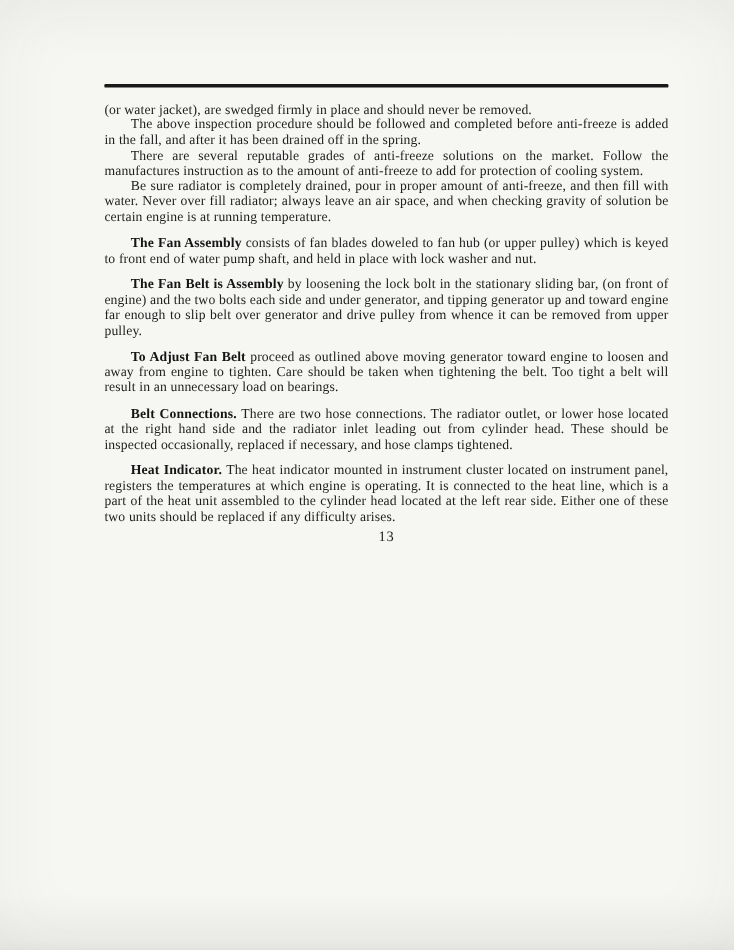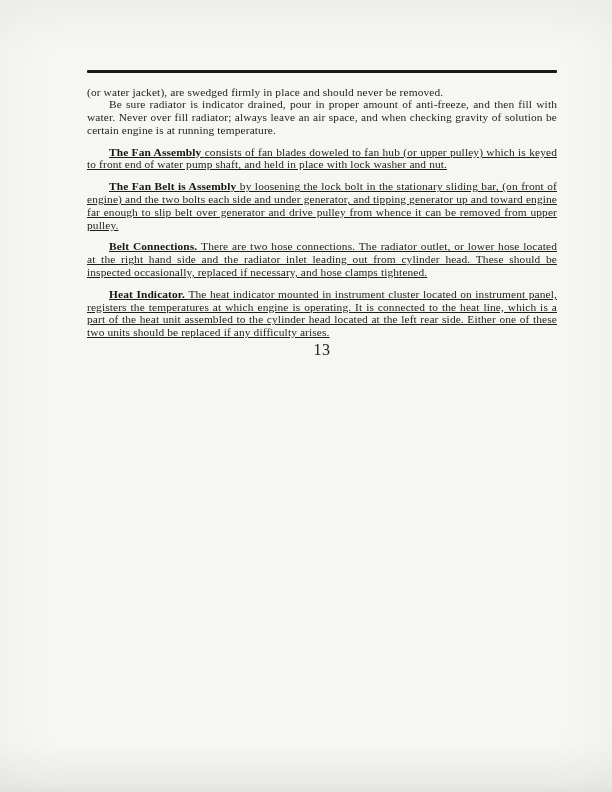--- a/index.html
+++ b/index.html
@@ -27,49 +27,52 @@
   }
   .content {
     margin-top: 13px;
     font-size: 11.4px;
     line-height: 12.8px;
     text-align: justify;
     letter-spacing: 0.12px;
   }
   .para { margin: 0; text-indent: 22px; }
   .para.no-indent { text-indent: 0; }
-  .para.section { margin-top: 9px; text-decoration: underline; }
+  .para.section { margin-top: 9px; }
   .lead { font-weight: bold; color: #151515; }
   .page-number {
     text-align: center;
-    font-size: 16px;
+    font-size: 12px;
     margin-top: 2px;
     letter-spacing: 0.5px;
   }
 </style>
 </head>
 <body>
 
 <div class="page">
   <div class="top-rule"></div>
 
   <div class="content">
     <p class="para no-indent"><b class="lead"></b><span>(or water jacket), are swedged firmly in place and should never be removed.</span></p>
 
+    <p class="para"><b class="lead"></b><span>The above inspection procedure should be followed and completed before anti-freeze is added in the fall, and after it has been drained off in the spring.</span></p>
 
+    <p class="para"><b class="lead"></b><span>There are several reputable grades of anti-freeze solutions on the market. Follow the manufactures instruction as to the amount of anti-freeze to add for protection of cooling system.</span></p>
 
-    <p class="para"><b class="lead"></b><span>Be sure radiator is indicator drained, pour in proper amount of anti-freeze, and then fill with water. Never over fill radiator; always leave an air space, and when checking gravity of solution be certain engine is at running temperature.</span></p>
+    <p class="para"><b class="lead"></b><span>Be sure radiator is completely drained, pour in proper amount of anti-freeze, and then fill with water. Never over fill radiator; always leave an air space, and when checking gravity of solution be certain engine is at running temperature.</span></p>
 
     <p class="para section"><b class="lead">The Fan Assembly </b><span>consists of fan blades doweled to fan hub (or upper pulley) which is keyed to front end of water pump shaft, and held in place with lock washer and nut.</span></p>
 
 
 
 
     <p class="para section"><b class="lead">The Fan Belt is Assembly </b><span>by loosening the lock bolt in the stationary sliding bar, (on front of engine) and the two bolts each side and under generator, and tipping generator up and toward engine far enough to slip belt over generator and drive pulley from whence it can be removed from upper pulley.</span></p>
 
+    <p class="para section"><b class="lead">To Adjust Fan Belt </b><span>proceed as outlined above moving generator toward engine to loosen and away from engine to tighten. Care should be taken when tightening the belt. Too tight a belt will result in an unnecessary load on bearings.</span></p>
 
     <p class="para section"><b class="lead">Belt Connections. </b><span>There are two hose connections. The radiator outlet, or lower hose located at the right hand side and the radiator inlet leading out from cylinder head. These should be inspected occasionally, replaced if necessary, and hose clamps tightened.</span></p>
 
     <p class="para section"><b class="lead">Heat Indicator. </b><span>The heat indicator mounted in instrument cluster located on instrument panel, registers the temperatures at which engine is operating. It is connected to the heat line, which is a part of the heat unit assembled to the cylinder head located at the left rear side. Either one of these two units should be replaced if any difficulty arises.</span></p>
 
   </div>
 
   <div class="page-number">13</div>
 </div>
 

